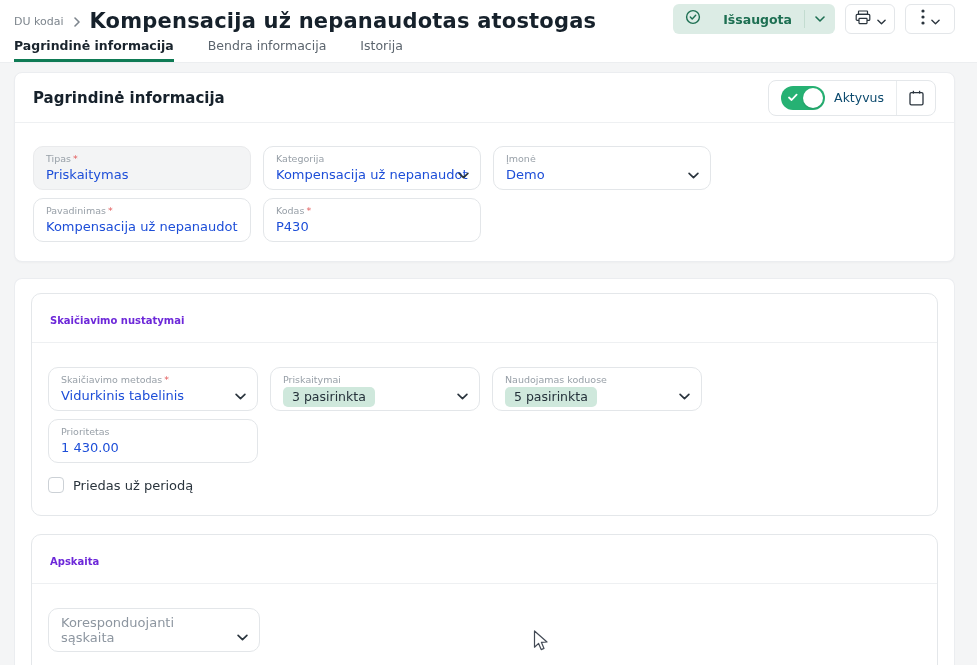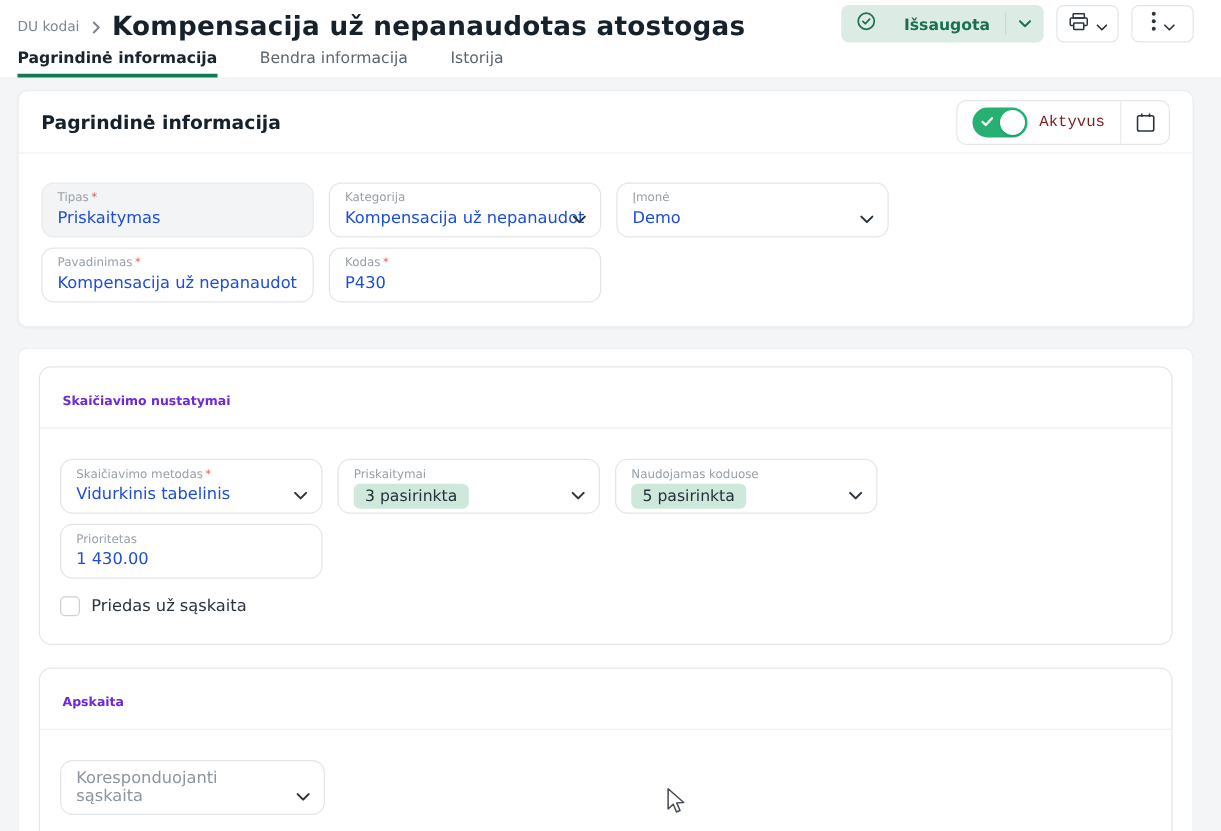--- a/index.html
+++ b/index.html
@@ -52,21 +52,21 @@
   .fvalue { font-size:13px; color:#1d4ed8; line-height:18px; margin-top:1px; white-space:nowrap; overflow:hidden; padding-right:16px; }
   .fph { display:flex; align-items:center; height:100%; font-size:13px; color:#8d96a0; padding-right:16px; }
   .chev { position:absolute; right:11px; top:50%; margin-top:-4px; }
   .badge { display:inline-block; background:#cfe8dc; color:#24313a; font-size:12.5px; border-radius:5px; padding:1px 9px 2px; line-height:17px; }
   
   .toggle-group { display:flex; align-items:center; border:1px solid #e4e7ea; border-radius:8px; height:36px; background:#fff; }
   .toggle-seg { display:flex; align-items:center; gap:9px; padding:0 12px; height:100%; cursor:pointer; }
   .toggle-pill { position:relative; width:44px; height:24px; border-radius:12px; background:#26b173; }
   .toggle-knob { position:absolute; right:2px; top:2px; width:20px; height:20px; border-radius:50%; background:#fff; box-shadow:0 1px 2px rgba(0,0,0,.15); }
   .toggle-check { position:absolute; left:7px; top:7px; }
-  .toggle-label { font-size:12.5px; color:#7f1d1d;font-family:Liberation Mono, monospace; }
+  .toggle-label { font-size:12.5px; color:#0c4a6e; }
   .tg-div { width:1px; height:100%; background:#e9ecee; }
   .cal-btn { width:38px; height:100%; display:flex; align-items:center; justify-content:center; cursor:pointer; }
   
   .container2 { position:absolute; left:14px; top:278px; width:941px; height:400px; background:#fff; border:1px solid #ebedf0; border-bottom:none; border-radius:8px 8px 0 0; padding:14px 16px; }
   .panel { border:1px solid #e4e7ea; border-radius:10px; background:#fff; }
   .panel-header { padding:15px 18px 14px; border-bottom:1px solid #eef0f2; }
   .panel-title { font-size:10px; font-weight:700; color:#6d28d9; }
   .panel-body { padding:24px 16px 22px; }
   .panel .field { width:210px; }
   .cbrow { display:flex; align-items:center; gap:9px; margin-top:14px; cursor:pointer; }
@@ -235,21 +235,21 @@
         </div>
       </div>
       <div class="frow" style="margin-bottom:0;">
         <div class="field">
           <div class="flabel">Prioritetas</div>
           <div class="fvalue">1 430.00</div>
         </div>
       </div>
       <div class="cbrow">
         <span class="cbox"></span>
-        <span class="cblabel">Priedas už sąskaita</span>
+        <span class="cblabel">Priedas už periodą</span>
       </div>
     </div>
   </div>
 
   <div class="panel" style="height:160px;">
     <div class="panel-header">
       <span class="panel-title">Apskaita</span>
     </div>
     <div class="panel-body">
       <div class="field" style="width:212px;">

